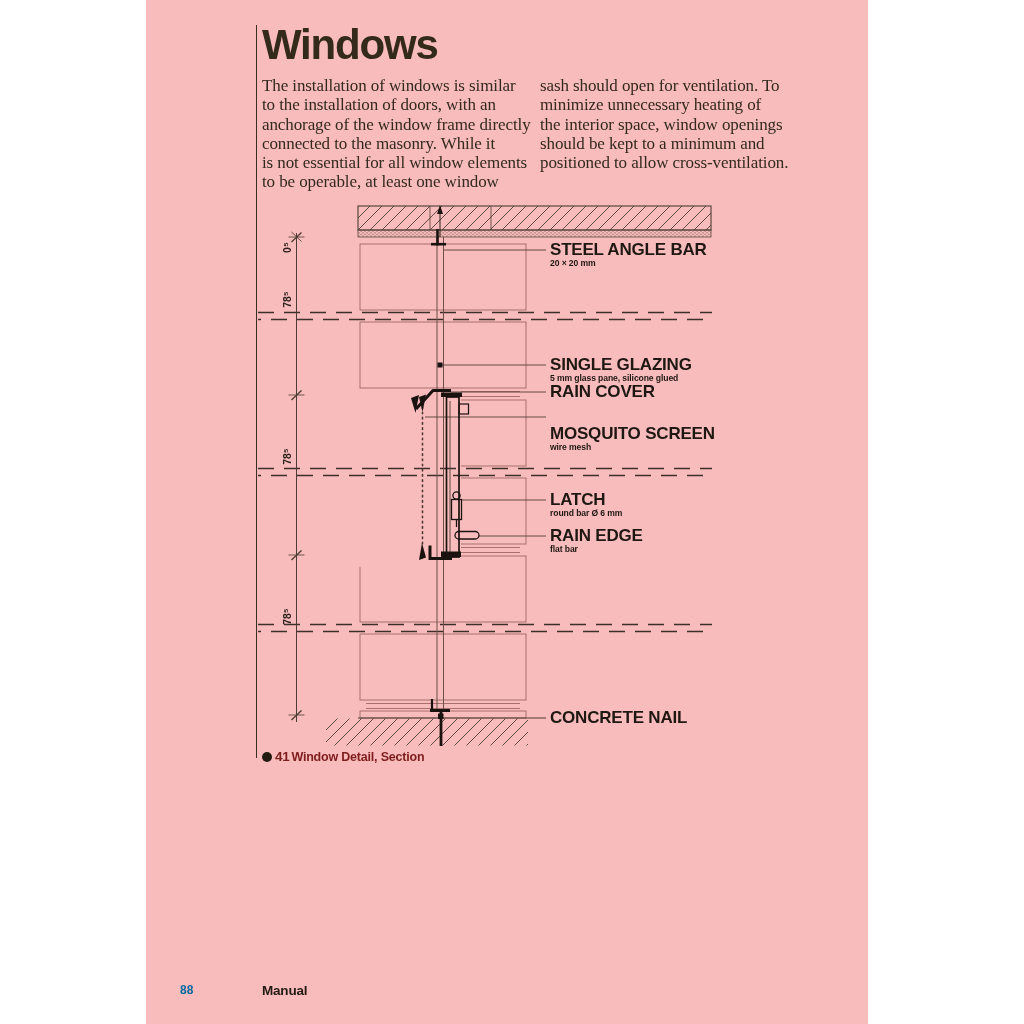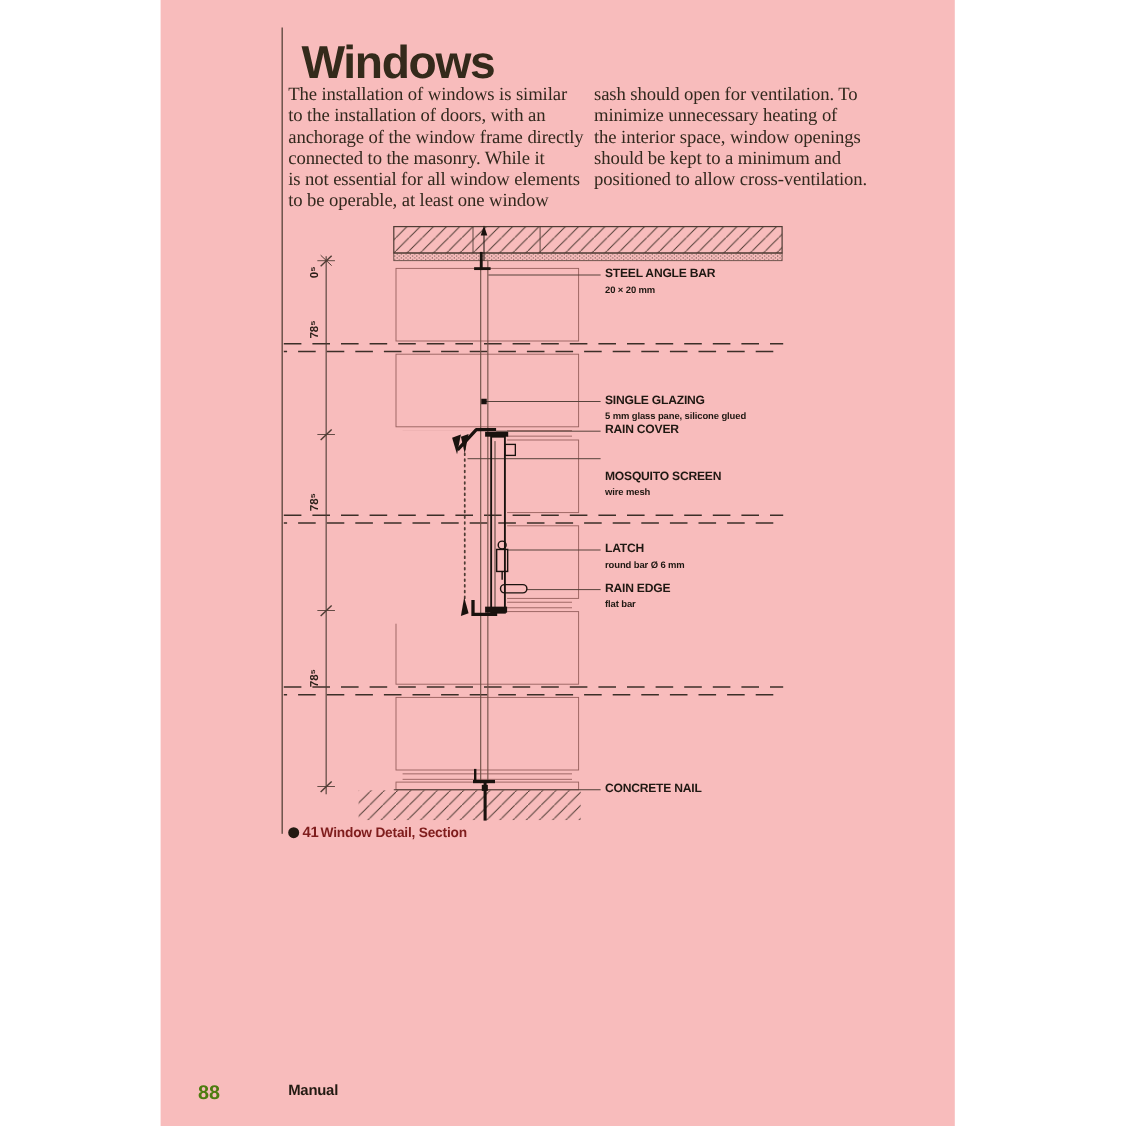--- a/index.html
+++ b/index.html
@@ -3,54 +3,54 @@
 <meta charset="utf-8">
 <style>
   html,body{margin:0;padding:0;}
   body{
     width:1024px;height:1024px;position:relative;background:#ffffff;
     font-family:"Liberation Sans","DejaVu Sans",sans-serif;overflow:hidden;
   }
   .page{position:absolute;left:146px;top:0;width:722px;height:1024px;background:#f8bcbc;}
   .margin-rule{position:absolute;left:256px;top:25px;width:1.2px;height:733px;background:#3a2d22;}
   .page-title{
-    position:absolute;left:262px;top:24px;margin:12px;
+    position:absolute;left:262px;top:24px;margin:0;
     font-size:42px;line-height:1.0;font-weight:bold;letter-spacing:-1.2px;color:#342a1b;
   }
   .intro-col{
     position:absolute;top:76px;margin:0;
     font-family:"Liberation Serif","DejaVu Serif",serif;
     font-size:17px;line-height:19.3px;color:#33291e;
     white-space:pre-line;letter-spacing:-0.1px;
   }
   .intro-col.c1{left:262px;width:285px;}
   .intro-col.c2{left:540px;width:265px;}
   .drawing-svg{position:absolute;left:0;top:0;width:1024px;height:1024px;}
   .callout{position:absolute;left:550px;color:#1f1812;}
   .callout .lbl-title{
-    display:block;font-size:11px;font-weight:bold;letter-spacing:-0.2px;line-height:13px;white-space:nowrap;
+    display:block;font-size:17px;font-weight:bold;letter-spacing:-0.2px;line-height:13px;white-space:nowrap;
   }
   .callout .lbl-sub{
     display:block;font-size:8.6px;font-weight:bold;letter-spacing:-0.1px;margin-top:2px;white-space:nowrap;
   }
   .callout .lbl-sub:empty{display:none;}
   .dim-label{
     position:absolute;width:36px;height:13px;line-height:13px;text-align:center;
     font-size:10.5px;font-weight:bold;color:#2c211a;letter-spacing:0;
     transform:rotate(-90deg);white-space:nowrap;
   }
   .fig-caption{
     position:absolute;left:262px;top:749px;display:flex;align-items:center;color:#7f1d1d;
   }
   .fig-caption .bullet{
     width:10px;height:10px;border-radius:50%;background:#231a12;display:inline-block;
   }
   .fig-caption .cap-num{font-size:13.5px;font-weight:bold;margin-left:3px;letter-spacing:-0.3px;}
   .fig-caption .cap-text{font-size:12.5px;font-weight:bold;margin-left:2px;letter-spacing:-0.2px;}
-  .footer-pagenum{position:absolute;left:180px;top:983px;font-size:18px;font-weight:bold;color:#4d7c0f;}
+  .footer-pagenum{position:absolute;left:180px;top:983px;font-size:12px;font-weight:bold;color:#0369a1;}
   .footer-book{position:absolute;left:262px;top:983px;font-size:13.5px;font-weight:bold;color:#231a12;letter-spacing:-0.2px;text-align:center;}
 </style>
 </head>
 <body>
 
 <div class="page"></div>
 <div class="margin-rule"></div>
 
 <h1 class="page-title">Windows</h1>
 <p class="intro-col c1">The installation of windows is similar

